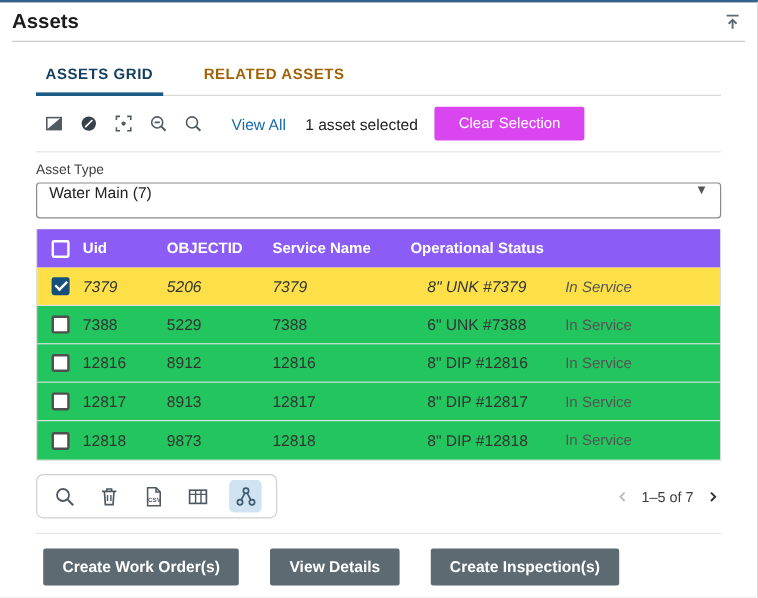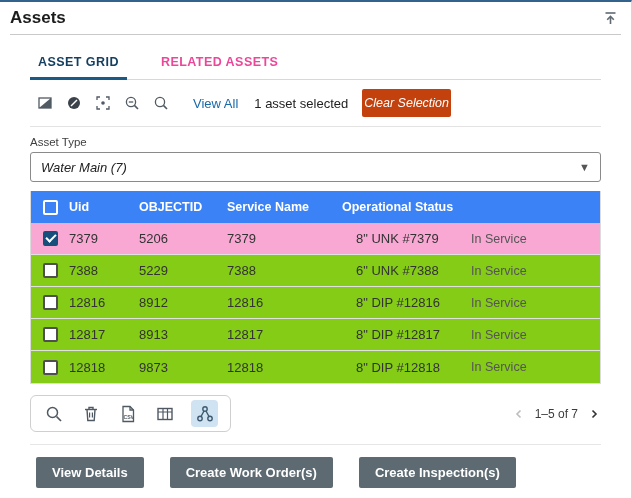--- a/index.html
+++ b/index.html
@@ -11,48 +11,48 @@
     position:relative;
   }
   .panel-header { display:flex; justify-content:space-between; align-items:center; padding:5px 12px 5px 10px; height:32px; }
   .title { font-size:17px; font-weight:bold; color:#1c1c1c; }
   .collapse-btn { width:18px; height:18px; display:flex; align-items:center; justify-content:center; cursor:pointer; }
   .hdivider { border-top:1px solid #c9c9c9; margin:0 10px; }
   .content { margin:0 30px; }
 
   
   .tabs { display:flex; gap:26px; margin-top:14px; border-bottom:1px solid #d8d8d8; }
-  .tab { font-size:12.5px; font-weight:bold; letter-spacing:.45px; color:#ec4899;
+  .tab { font-size:12.5px; font-weight:bold; letter-spacing:.45px; color:#a16207;
          padding:6px 8px 8px; cursor:pointer; border-bottom:3px solid transparent; margin-bottom:-1px; }
   .tab.active { color:#153f60; border-bottom-color:#1c5a86; }
 
   
   .maptoolbar { display:flex; align-items:center; padding:9px 0 9px 6px; border-bottom:1px solid #e3e3e3; }
   .mt-icon { width:18px; height:18px; margin-right:11px; display:flex; align-items:center; justify-content:center; cursor:pointer; }
   .viewall { font-size:13px; color:#1769aa; margin-left:12px; text-decoration:none; cursor:pointer; }
   .selcount { font-size:13px; color:#222; margin-left:16px; }
-  .btn-clear { margin-left:14px; background:#c2410c; color:#fff; font-size:12.5px; padding:7px 2px;
-               border:none; border-radius:2px; cursor:pointer; font-family:"Liberation Sans", sans-serif;font-style:italic; }
+  .btn-clear { margin-left:14px; background:#d946ef; color:#fff; font-size:12.5px; padding:7px 20px;
+               border:none; border-radius:2px; cursor:pointer; font-family:"Liberation Sans", sans-serif; }
 
   
   .assettype { margin-top:9px; }
   .at-label { font-size:11.5px; color:#3f3f3f; display:block; }
   .select { margin-top:4px; height:30px; border:1px solid #8a8a8a; border-radius:3px; background:#fff;
-            display:flex; align-items:center; justify-content:space-between; padding:0 10px;
-            font-size:13px; color:#222; cursor:pointer;font-style:italic; }
+            display:flex; align-items:flex-start; justify-content:space-between; padding:0 10px;
+            font-size:13px; color:#222; cursor:pointer; }
   .caret { font-size:11px; color:#555; }
 
   
   .table { margin-top:9px; border:1px solid #dcdcdc; border-top:none; }
-  .thead { display:flex; align-items:center; background:#3b82f6; color:#fff; height:32px;
+  .thead { display:flex; align-items:center; background:#8b5cf6; color:#fff; height:32px;
            font-size:12.5px; font-weight:bold; }
   .trow { display:flex; align-items:center; height:32px; font-size:13px; color:#333;
-          border-bottom:1px solid #e1e1e1; background:#84cc16; cursor:pointer; }
+          border-bottom:1px solid #e1e1e1; background:#22c55e; cursor:pointer; }
   .trow:last-child { border-bottom:none; }
-  .trow.selected { background:#f9a8d4; }
+  .trow.selected { background:#fde047;font-style:italic; }
   .c0 { width:38px; display:flex; justify-content:center; }
   .c1 { width:70px; }
   .c2 { width:88px; }
   .c3 { width:129px; }
   .c4 { width:115px; }
   .c5 { flex:1; }
   .status { font-size:12.5px; color:#555; }
   .cb { width:15px; height:15px; border:2px solid #4f4f4f; border-radius:2px; background:#fff; position:relative; cursor:pointer; }
   .thead .cb { border-color:#fff; background:transparent; }
   .cb.checked { background:#174f7c; border-color:#174f7c; }
@@ -87,21 +87,21 @@
         <path d="M7.5 13V6" stroke="#5f6a72" stroke-width="1.6"></path>
         <path d="M4.2 8.8L7.5 5.5l3.3 3.3" stroke="#5f6a72" stroke-width="1.6" fill="none"></path>
       </svg>
     </div>
   </div>
   <div class="hdivider"></div>
 
   <div class="content">
 
     <div class="tabs">
-      <div class="tab active">ASSET GRID</div>
+      <div class="tab active">ASSETS GRID</div>
       <div class="tab">RELATED ASSETS</div>
     </div>
 
     <div class="maptoolbar">
       <div class="mt-icon">
         <svg width="18" height="18" viewBox="0 0 18 18">
           <rect x="3" y="4" width="12" height="10" fill="none" stroke="#505a63" stroke-width="1.3"></rect>
           <path d="M3 14L15 4v10Z" fill="#505a63"></path>
         </svg>
       </div>
@@ -255,19 +255,19 @@
           <svg width="14" height="14" viewBox="0 0 14 14" fill="none">
             <path d="M5.5 3.5L9 7l-3.5 3.5" stroke="#333" stroke-width="1.6"></path>
           </svg>
         </span>
       </div>
     </div>
 
     <div class="hdivider2"></div>
 
     <div class="footer">
+      <button class="btn-dark">Create Work Order(s)</button>
       <button class="btn-dark">View Details</button>
-      <button class="btn-dark">Create Work Order(s)</button>
       <button class="btn-dark">Create Inspection(s)</button>
     </div>
 
   </div>
 </div>
 
 </body></html>

